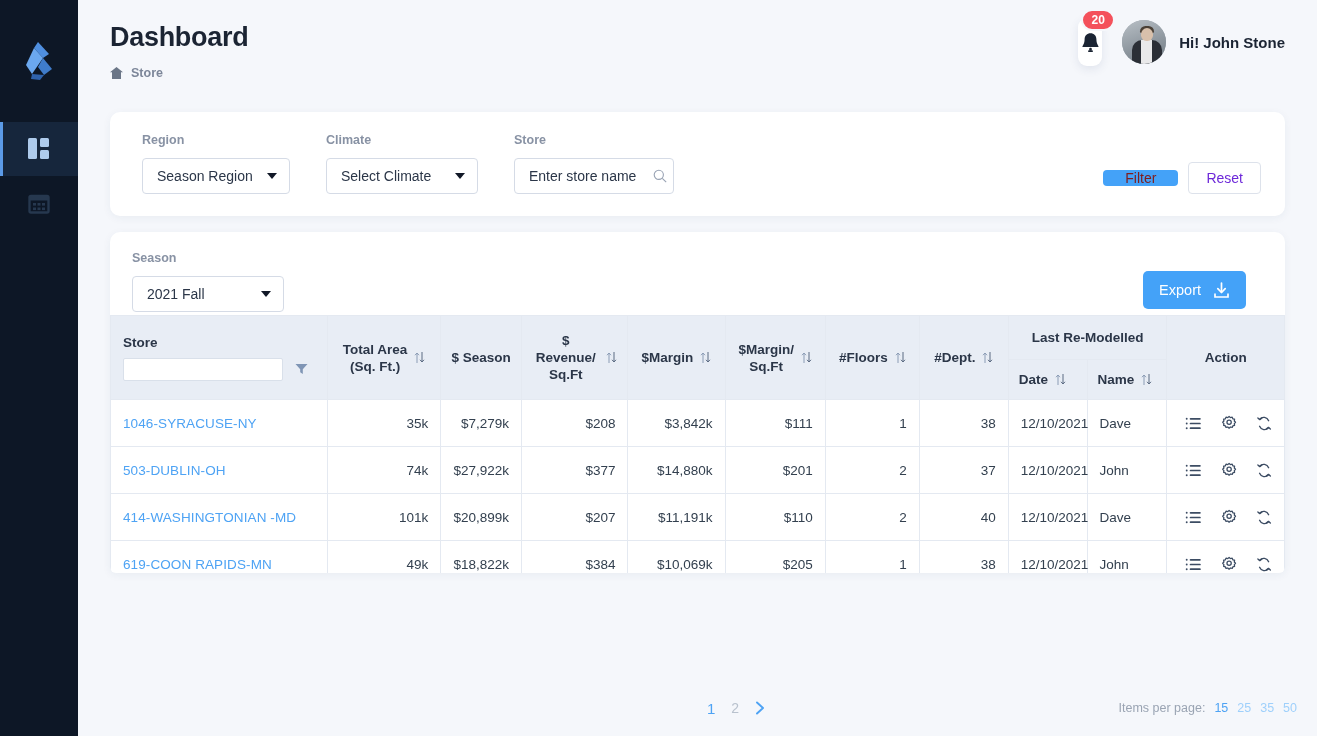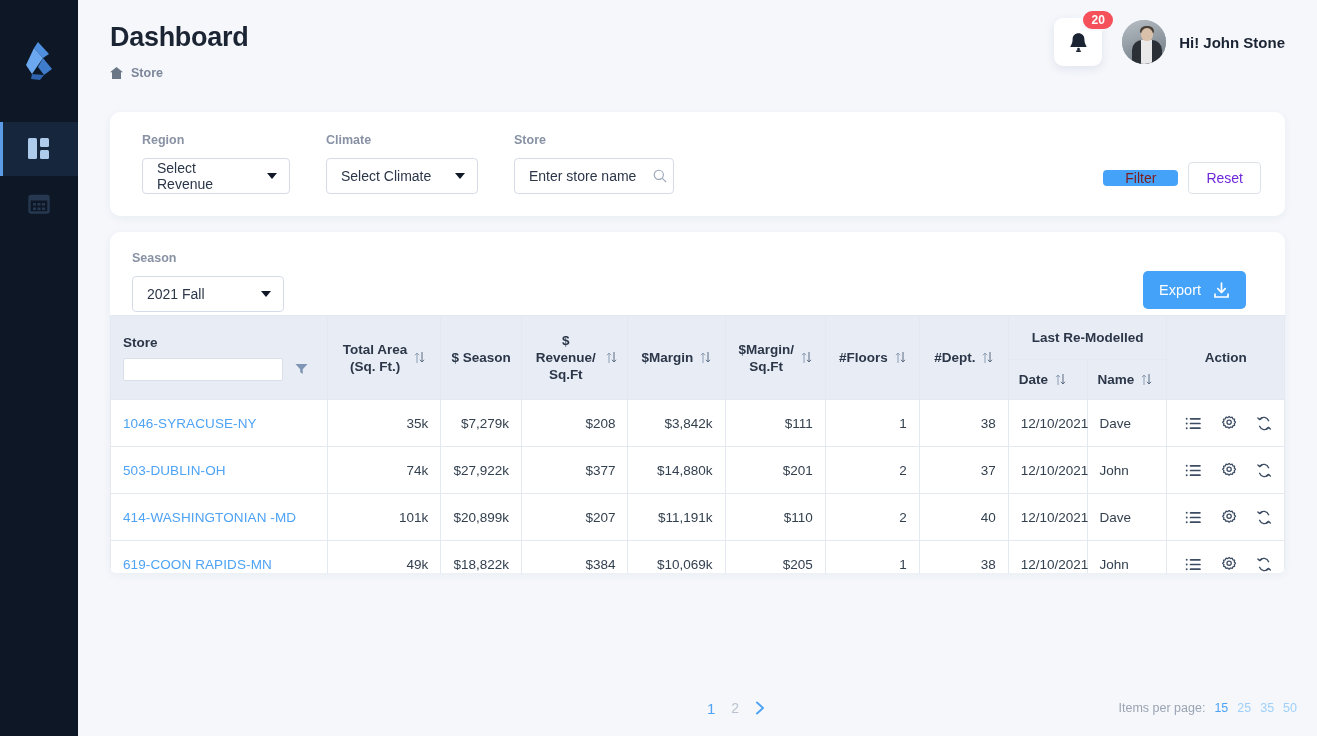--- a/index.html
+++ b/index.html
@@ -75,21 +75,21 @@
     font-size: 12.5px; color: #7c8699; font-weight: 600;
   }
   .home-icon { width: 13px; height: 12px; display:block; }
 
   .topright {
     position: absolute;
     right: 32px; top: 18px;
     display: flex; align-items: center; gap: 20px;
   }
   .bell-btn {
-    width: 48px; height: 48px;
+    width: 24px; height: 48px;
     background: #fff;
     border-radius: 9px;
     box-shadow: 0 3px 10px rgba(40,60,110,0.10);
     display: flex; align-items: center; justify-content: center;
     position: relative;
     cursor: pointer;
   }
   .bell-icon { width: 19px; height: 21px; display:block; }
   .badge {
     position: absolute; top: -9px; right: -13px;
@@ -365,21 +365,21 @@
           </div>
           <span class="username">Hi! John Stone</span>
         </div>
       </div>
     </div>
 
     <div class="card filter-card">
       <div class="field">
         <div class="field-label">Region</div>
         <div class="select w-region">
-          <span>Select Revenue</span>
+          <span>Season Region</span>
           <span class="caret"></span>
         </div>
       </div>
       <div class="field">
         <div class="field-label">Climate</div>
         <div class="select w-climate">
           <span>Select Climate</span>
           <span class="caret"></span>
         </div>
       </div>

